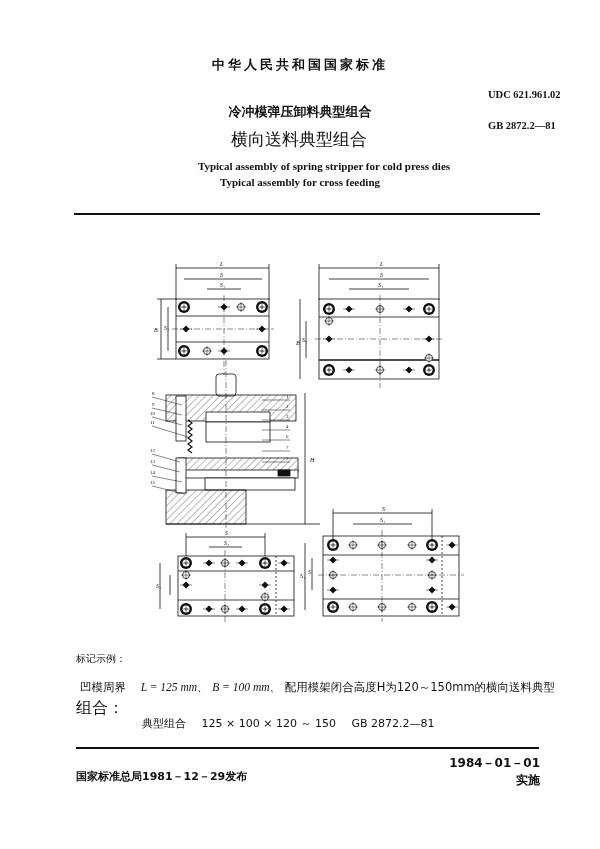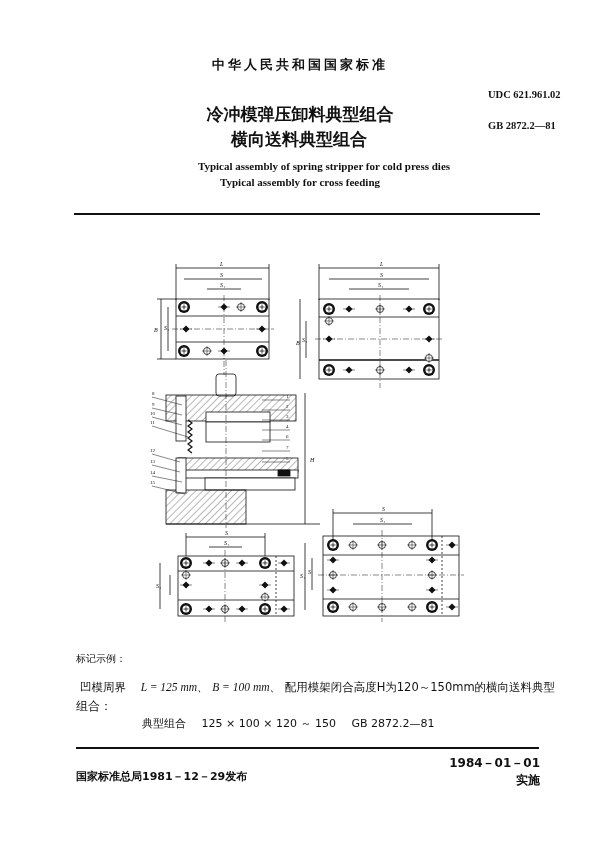--- a/index.html
+++ b/index.html
@@ -2,29 +2,29 @@
 <html><head>
 <meta charset="utf-8">
 <style>
   html, body { margin: 0; padding: 0; background: #ffffff; }
   body { width: 600px; height: 849px; position: relative; overflow: hidden;
          font-family: "DejaVu Sans", sans-serif; color: #111; }
   .abs { position: absolute; }
   .hdr-std { left: 0; width: 600px; top: 56px; text-align: center; font-size: 13px; font-weight: bold; letter-spacing: 3px; }
   .udc { left: 488px; top: 89px; font-size: 10.5px; font-weight: bold; font-family: "Liberation Serif", serif; }
   .gb  { left: 488px; top: 120px; font-size: 10.5px; font-weight: bold; font-family: "Liberation Serif", serif; }
-  .title-cn1 { left: 0; width: 600px; top: 103px; text-align: center; font-size: 17px; font-weight: bold; }
-  .title-cn2 { left: 0; width: 598px; top: 128px; text-align: center; font-size: 17px; font-weight: bold; }
+  .title-cn1 { left: 0; width: 600px; top: 103px; text-align: center; font-size: 13px; font-weight: bold; }
+  .title-cn2 { left: 0; width: 598px; top: 128px; text-align: center; font-size: 17px; font-weight: normal; }
   .title-en1 { left: 0; width: 600px; top: 160px; text-align: center; font-size: 11px; font-weight: bold; font-family: "Liberation Serif", serif; padding-left: 24px; }
   .title-en2 { left: 0; width: 600px; top: 176px; text-align: center; font-size: 11px; font-weight: bold; font-family: "Liberation Serif", serif; }
   .rule-top { left: 74px; top: 213px; width: 466px; height: 2px; background: #111; }
   .figure { left: 130px; top: 250px; width: 350px; height: 390px; }
   .ex-label { left: 76px; top: 652px; font-size: 10px; }
   .ex-line1 { left: 80px; top: 680px; font-size: 11.5px; white-space: nowrap; }
-  .ex-line2 { left: 76px; top: 698px; font-size: 12px; }
+  .ex-line2 { left: 76px; top: 698px; font-size: 16px; }
   .ex-line3 { left: 142px; top: 716px; font-size: 11px; white-space: nowrap; }
   .ex-line3 span { margin-right: 12px; }
   .rule-bot { left: 76px; top: 747px; width: 463px; height: 2px; background: #111; }
   .foot-left { left: 76px; top: 755px; font-size: 11px; font-weight: bold; margin-top: 14px; }
   .foot-right { left: 444px; top: 755px; width: 96px; text-align: right; font-size: 12px; font-weight: bold; }
   .it { font-style: italic; font-family: "Liberation Serif", serif; }
 </style>
 </head>
 <body>
 

